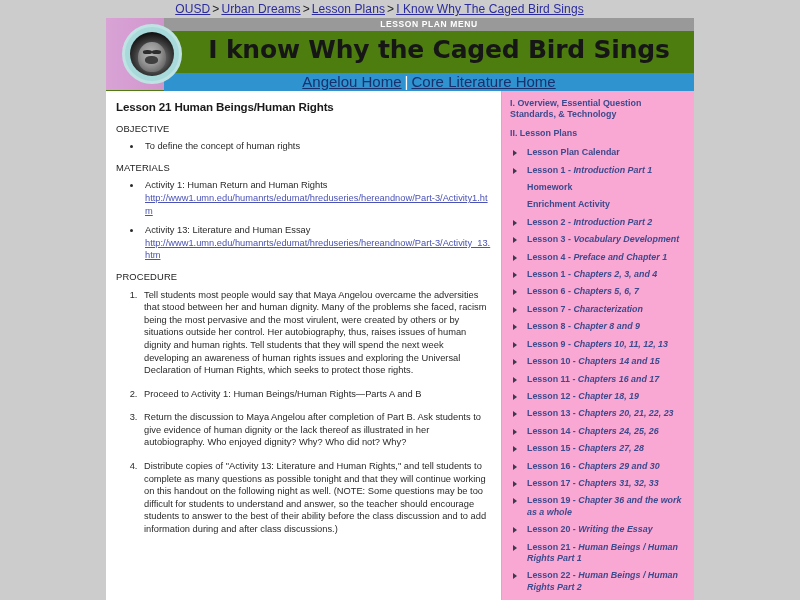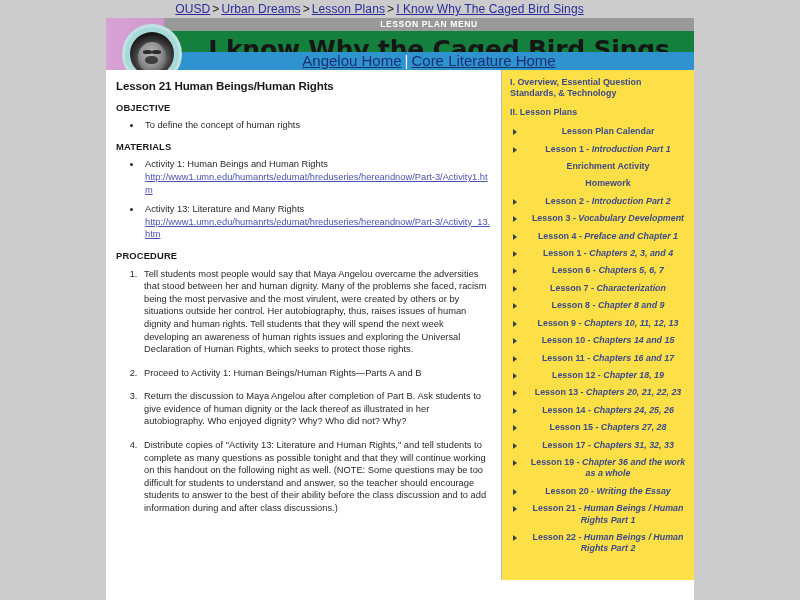--- a/index.html
+++ b/index.html
@@ -50,22 +50,22 @@
     height: 582px;
     background: #ffffff;
     overflow: hidden;
     box-sizing: border-box;
   }
 
   
   .banner {
     position: relative;
     width: 588px;
-    height: 52px;
-    background: #15803d;
+    height: 73px;
+    background: #4d7c0f;
     overflow: hidden;
   }
   .banner-pink {
     position: absolute;
     left: 0; top: 0;
     width: 58px; height: 72px;
     background: linear-gradient(90deg,#d9a3d6 0%, #d49bd0 60%, #cf96cc 100%);
   }
   .menu-strip {
     position: absolute;
@@ -167,35 +167,35 @@
   }
   .col-divider {
     width: 1px;
     background: #b9b9b9;
     flex: 0 0 1px;
   }
   .sidebar {
     flex: 1;
     padding: 7px 5px 0 7px;
     box-sizing: border-box;
-    background: #fde047;
+    background: #f9a8d4;
   }
 
   
   h1.lesson-title {
     margin: 2px 0 9px 2px;
     font-size: 11.6px;
     font-weight: bold;
     color: #1b1b1b;
     letter-spacing: -0.15px;
   }
   h2.sec {
     margin: 9px 0 5px 2px;
     font-size: 9.4px;
-    font-weight: bold;
+    font-weight: normal;
     color: #1b1b1b;
     letter-spacing: .15px;
   }
   ul.bul {
     margin: 3px 0 4px 0;
     padding-left: 28px;
     list-style: disc;
   }
   ul.bul > li {
     margin-bottom: 7px;
@@ -226,21 +226,20 @@
   }
   .nav-head.second { margin-bottom: 8px; }
   .nav-item {
     position: relative;
     font-size: 8.9px;
     font-weight: bold;
     color: #3d4a8c;
     line-height: 11.4px;
     margin: 0 0 6px 0;
     padding-left: 18px;
-    text-align: center;
   }
   .nav-item .tri {
     position: absolute;
     left: 4px;
     top: 3px;
     width: 0; height: 0;
     border-left: 4px solid #3a3a4e;
     border-top: 3px solid transparent;
     border-bottom: 3px solid transparent;
   }
@@ -280,25 +279,25 @@
         <h1 class="lesson-title">Lesson 21 Human Beings/Human Rights</h1>
 
         <h2 class="sec">OBJECTIVE</h2>
         <ul class="bul">
           <li>To define the concept of human rights</li>
         </ul>
 
         <h2 class="sec">MATERIALS</h2>
         <ul class="bul">
           <li>
-            <span>Activity 1: Human Beings and Human Rights</span><br>
+            <span>Activity 1: Human Return and Human Rights</span><br>
             <a href="#">http://www1.umn.edu/humanrts/edumat/hreduseries/hereandnow/Part-3/Activity1.htm</a>
           </li>
           <li>
-            <span>Activity 13: Literature and Many Rights</span><br>
+            <span>Activity 13: Literature and Human Essay</span><br>
             <a href="#">http://www1.umn.edu/humanrts/edumat/hreduseries/hereandnow/Part-3/Activity_13.htm</a>
           </li>
         </ul>
 
         <h2 class="sec">PROCEDURE</h2>
         <ol class="proc">
           <li>Tell students most people would say that Maya Angelou overcame the adversities that stood between her and human dignity. Many of the problems she faced, racism being the most pervasive and the most virulent, were created by others or by situations outside her control. Her autobiography, thus, raises issues of human dignity and human rights. Tell students that they will spend the next week developing an awareness of human rights issues and exploring the Universal Declaration of Human Rights, which seeks to protect those rights.</li>
           <li>Proceed to Activity 1: Human Beings/Human Rights—Parts A and B</li>
           <li>Return the discussion to Maya Angelou after completion of Part B. Ask students to give evidence of human dignity or the lack thereof as illustrated in her autobiography. Who enjoyed dignity? Why? Who did not? Why?</li>
           <li>Distribute copies of "Activity 13: Literature and Human Rights," and tell students to complete as many questions as possible tonight and that they will continue working on this handout on the following night as well. (NOTE: Some questions may be too difficult for students to understand and answer, so the teacher should encourage students to answer to the best of their ability before the class discussion and to add information during and after class discussions.)</li>
@@ -306,36 +305,37 @@
       </div>
 
       <div class="col-divider"></div>
 
       <div class="sidebar">
         <div class="nav-head">I. Overview, Essential Question Standards, &amp; Technology</div>
         <div class="nav-head second">II. Lesson Plans</div>
         <div id="nav-list">
             <div class="nav-item"><span class="tri"></span><span class="lbl">Lesson Plan Calendar</span></div>
             <div class="nav-item"><span class="tri"></span><span class="lbl">Lesson 1 - </span><span class="it">Introduction Part 1</span></div>
+            <div class="nav-item sub"><span class="lbl">Homework</span></div>
             <div class="nav-item sub"><span class="lbl">Enrichment Activity</span></div>
-            <div class="nav-item sub"><span class="lbl">Homework</span></div>
             <div class="nav-item"><span class="tri"></span><span class="lbl">Lesson 2 - </span><span class="it">Introduction Part 2</span></div>
             <div class="nav-item"><span class="tri"></span><span class="lbl">Lesson 3 - </span><span class="it">Vocabulary Development</span></div>
             <div class="nav-item"><span class="tri"></span><span class="lbl">Lesson 4 - </span><span class="it">Preface and Chapter 1</span></div>
             <div class="nav-item"><span class="tri"></span><span class="lbl">Lesson 1 - </span><span class="it">Chapters 2, 3, and 4</span></div>
             <div class="nav-item"><span class="tri"></span><span class="lbl">Lesson 6 - </span><span class="it">Chapters 5, 6, 7</span></div>
             <div class="nav-item"><span class="tri"></span><span class="lbl">Lesson 7 - </span><span class="it">Characterization</span></div>
             <div class="nav-item"><span class="tri"></span><span class="lbl">Lesson 8 - </span><span class="it">Chapter 8 and 9</span></div>
             <div class="nav-item"><span class="tri"></span><span class="lbl">Lesson 9 - </span><span class="it">Chapters 10, 11, 12, 13</span></div>
             <div class="nav-item"><span class="tri"></span><span class="lbl">Lesson 10 - </span><span class="it">Chapters 14 and 15</span></div>
             <div class="nav-item"><span class="tri"></span><span class="lbl">Lesson 11 - </span><span class="it">Chapters 16 and 17</span></div>
             <div class="nav-item"><span class="tri"></span><span class="lbl">Lesson 12 - </span><span class="it">Chapter 18, 19</span></div>
             <div class="nav-item"><span class="tri"></span><span class="lbl">Lesson 13 - </span><span class="it">Chapters 20, 21, 22, 23</span></div>
             <div class="nav-item"><span class="tri"></span><span class="lbl">Lesson 14 - </span><span class="it">Chapters 24, 25, 26</span></div>
             <div class="nav-item"><span class="tri"></span><span class="lbl">Lesson 15 - </span><span class="it">Chapters 27, 28</span></div>
+            <div class="nav-item"><span class="tri"></span><span class="lbl">Lesson 16 - </span><span class="it">Chapters 29 and 30</span></div>
             <div class="nav-item"><span class="tri"></span><span class="lbl">Lesson 17 - </span><span class="it">Chapters 31, 32, 33</span></div>
             <div class="nav-item"><span class="tri"></span><span class="lbl">Lesson 19 - </span><span class="it">Chapter 36 and the work as a whole</span></div>
             <div class="nav-item"><span class="tri"></span><span class="lbl">Lesson 20 - </span><span class="it">Writing the Essay</span></div>
             <div class="nav-item"><span class="tri"></span><span class="lbl">Lesson 21 - </span><span class="it">Human Beings / Human Rights Part 1</span></div>
             <div class="nav-item"><span class="tri"></span><span class="lbl">Lesson 22 - </span><span class="it">Human Beings / Human Rights Part 2</span></div>
           </div>
       </div>
 
     </div>
   </div>

